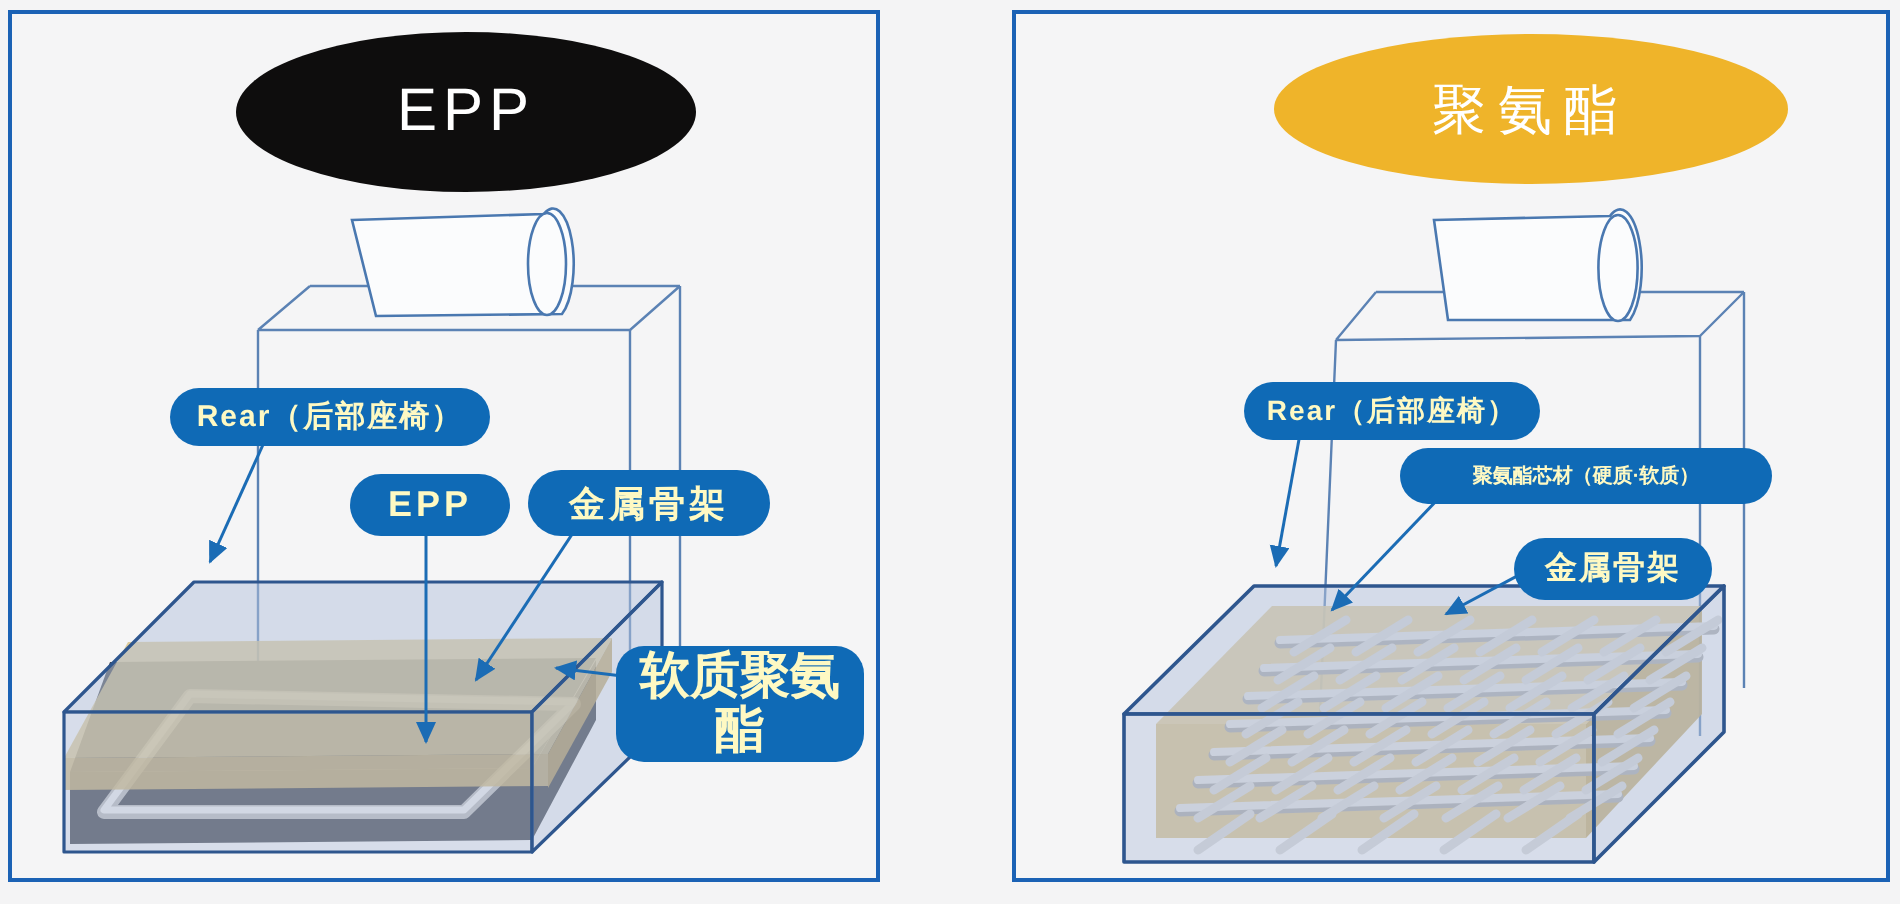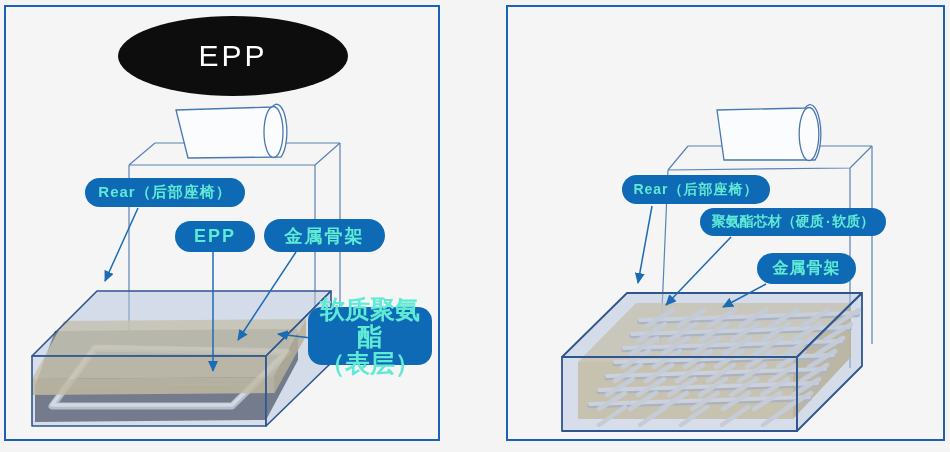--- a/index.html
+++ b/index.html
@@ -5,27 +5,27 @@
   html,body{margin:0;padding:0;}
   body{font-family:"Liberation Sans",sans-serif;background:#f4f4f5;}
   .stage{position:relative;width:950px;height:452px;background:#f4f4f5;overflow:hidden;padding-left:32px;}
   .panel{position:absolute;border:2px solid #1b62b5;background:#f5f5f6;box-sizing:border-box;}
   .panel.left{left:4px;top:5px;width:436px;height:436px;}
   .panel.right{left:506px;top:5px;width:439px;height:436px;}
   .diagram-svg{position:absolute;left:0;top:0;width:950px;height:452px;z-index:2;}
   .title-ellipse{position:absolute;z-index:3;border-radius:50%;display:flex;align-items:center;justify-content:center;color:#ffffff;}
   .title-ellipse.epp{left:118px;top:16px;width:230px;height:80px;background:#0e0d0d;font-size:30px;letter-spacing:3px;}
   .title-ellipse.pu{left:637px;top:17px;width:257px;height:75px;background:#efb42a;font-size:27px;letter-spacing:6px;}
-  .blabel{position:absolute;z-index:3;background:#0f6ab6;color:#5eead4;font-weight:bold;display:flex;align-items:center;justify-content:center;text-align:center;box-sizing:border-box;}
+  .blabel{position:absolute;z-index:3;background:#0f6ab6;color:#fef9c3;font-weight:bold;display:flex;align-items:center;justify-content:center;text-align:center;box-sizing:border-box;margin-top:16px;}
   .l-rear-left  {left:85px; top:178px;width:160px;height:29px;border-radius:15px;font-size:15px;letter-spacing:1px;}
   .l-epp        {left:175px;top:221px;width:80px; height:31px;border-radius:16px;font-size:18px;letter-spacing:2px;}
   .l-frame-left {left:264px;top:219px;width:121px;height:33px;border-radius:17px;font-size:18px;letter-spacing:2px;}
   .l-surface    {left:308px;top:307px;width:124px;height:58px;border-radius:14px;font-size:25px;line-height:27px;flex-direction:column;}
   .l-rear-right {left:622px;top:175px;width:148px;height:29px;border-radius:15px;font-size:14px;letter-spacing:1px;}
-  .l-core-right {left:700px;top:208px;width:186px;height:28px;border-radius:14px;font-size:14px;font-family:Liberation Mono, monospace;}
+  .l-core-right {left:700px;top:208px;width:186px;height:28px;border-radius:14px;font-size:10px;}
   .l-frame-right{left:757px;top:253px;width:99px; height:31px;border-radius:16px;font-size:16px;letter-spacing:1px;}
 </style>
 </head>
 <body>
 
 <div class="stage">
 
   <div class="panel left"></div>
   <div class="panel right"></div>
 
@@ -126,33 +126,35 @@
     <g stroke="#1b6cb5" stroke-width="1.5" fill="none">
       <path d="M652,206 L638,283" marker-end="url(#arr)"></path>
       <path d="M731,237 L666,305" marker-end="url(#arr)"></path>
       <path d="M766,284 L723,307" marker-end="url(#arr)"></path>
     </g>
   </svg>
 
   <div class="title-ellipse epp">
     <span>EPP</span>
   </div>
+  <div class="title-ellipse pu">
+    <span>聚氨酯</span>
+  </div>
 
   <div class="blabel l-rear-left">
     <span>Rear（后部座椅）</span>
   </div>
   <div class="blabel l-epp">
     <span>EPP</span>
   </div>
   <div class="blabel l-frame-left">
     <span>金属骨架</span>
   </div>
   <div class="blabel l-surface">
     <span>软质聚氨酯</span>
-    <span>（表层）</span>
   </div>
 
   <div class="blabel l-rear-right">
     <span>Rear（后部座椅）</span>
   </div>
   <div class="blabel l-core-right">
     <span>聚氨酯芯材（硬质·软质）</span>
   </div>
   <div class="blabel l-frame-right">
     <span>金属骨架</span>

